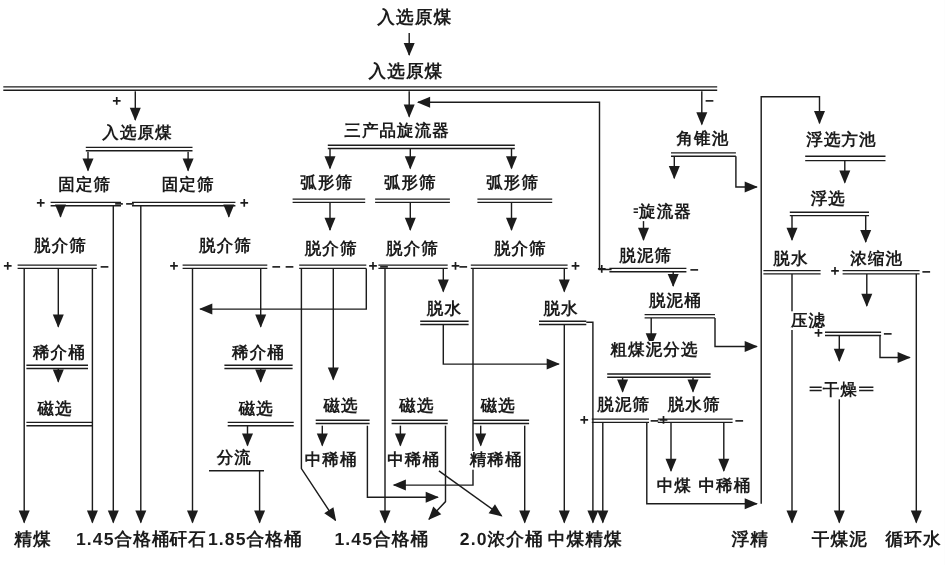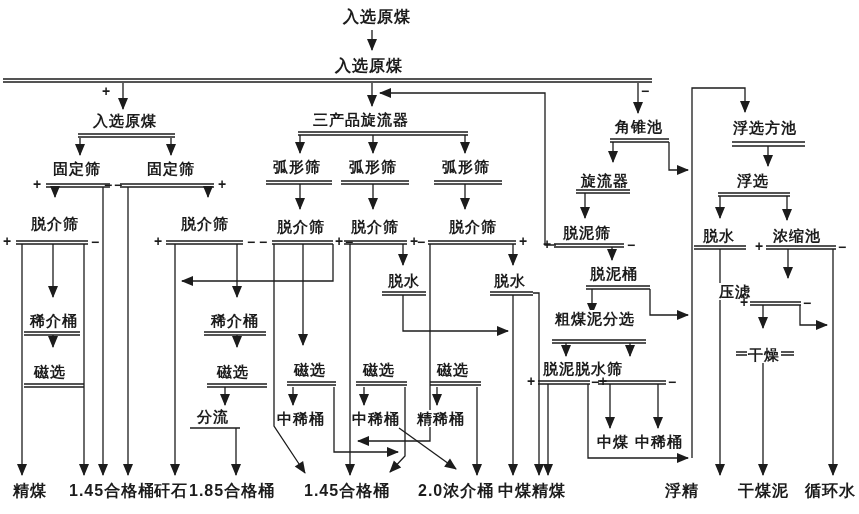--- a/index.html
+++ b/index.html
@@ -134,21 +134,21 @@
   <div class="lbl big" style="left:334px;top:57px">入选原煤</div>
   <div class="lbl" style="left:92px;top:112px">入选原煤</div>
   <div class="lbl" style="left:312px;top:111px">三产品旋流器</div>
   <div class="lbl" style="left:614px;top:118px">角锥池</div>
   <div class="lbl" style="left:732px;top:119px">浮选方池</div>
   <div class="lbl" style="left:52px;top:160px">固定筛</div>
   <div class="lbl" style="left:146px;top:160px">固定筛</div>
   <div class="lbl" style="left:272px;top:158px">弧形筛</div>
   <div class="lbl" style="left:348px;top:158px">弧形筛</div>
   <div class="lbl" style="left:441px;top:158px">弧形筛</div>
-  <div class="lbl" style="left:580px;top:172px">旋流器</div>
+  <div class="lbl" style="left:580px;top:184px">旋流器</div>
   <div class="lbl" style="left:736px;top:172px">浮选</div>
   <div class="lbl" style="left:30px;top:215px">脱介筛</div>
   <div class="lbl" style="left:180px;top:215px">脱介筛</div>
   <div class="lbl" style="left:276px;top:218px">脱介筛</div>
   <div class="lbl" style="left:350px;top:218px">脱介筛</div>
   <div class="lbl" style="left:448px;top:218px">脱介筛</div>
   <div class="lbl" style="left:562px;top:224px">脱泥筛</div>
   <div class="lbl" style="left:702px;top:227px">脱水</div>
   <div class="lbl" style="left:772px;top:227px">浓缩池</div>
   <div class="lbl" style="left:589px;top:265px">脱泥桶</div>
@@ -158,25 +158,25 @@
   <div class="lbl" style="left:29px;top:312px">稀介桶</div>
   <div class="lbl" style="left:210px;top:312px">稀介桶</div>
   <div class="lbl" style="left:554px;top:310px">粗煤泥分选</div>
   <div class="lbl" style="left:747px;top:346px">干燥</div>
   <div class="lbl" style="left:33px;top:363px">磁选</div>
   <div class="lbl" style="left:216px;top:363px">磁选</div>
   <div class="lbl" style="left:293px;top:361px">磁选</div>
   <div class="lbl" style="left:362px;top:361px">磁选</div>
   <div class="lbl" style="left:436px;top:361px">磁选</div>
   <div class="lbl" style="left:542px;top:360px">脱泥筛</div>
-  <div class="lbl" style="left:574px;top:360px">脱水筛</div>
+  <div class="lbl" style="left:606px;top:360px">脱水筛</div>
   <div class="lbl" style="left:196px;top:408px">分流</div>
   <div class="lbl" style="left:276px;top:410px">中稀桶</div>
   <div class="lbl" style="left:351px;top:410px">中稀桶</div>
-  <div class="lbl" style="left:416px;top:410px">精稀桶</div>
+  <div class="lbl" style="left:426px;top:410px">精稀桶</div>
   <div class="lbl" style="left:596px;top:433px">中煤</div>
   <div class="lbl" style="left:634px;top:433px">中稀桶</div>
 
   <div class="lbl big" style="left:12px;top:482px">精煤</div>
   <div class="lbl big" style="left:68px;top:482px">1.45合格桶</div>
   <div class="lbl big" style="left:153px;top:482px">矸石</div>
   <div class="lbl big" style="left:188px;top:482px">1.85合格桶</div>
   <div class="lbl big" style="left:303px;top:482px">1.45合格桶</div>
   <div class="lbl big" style="left:417px;top:482px">2.0浓介桶</div>
   <div class="lbl big" style="left:497px;top:482px">中煤</div>

